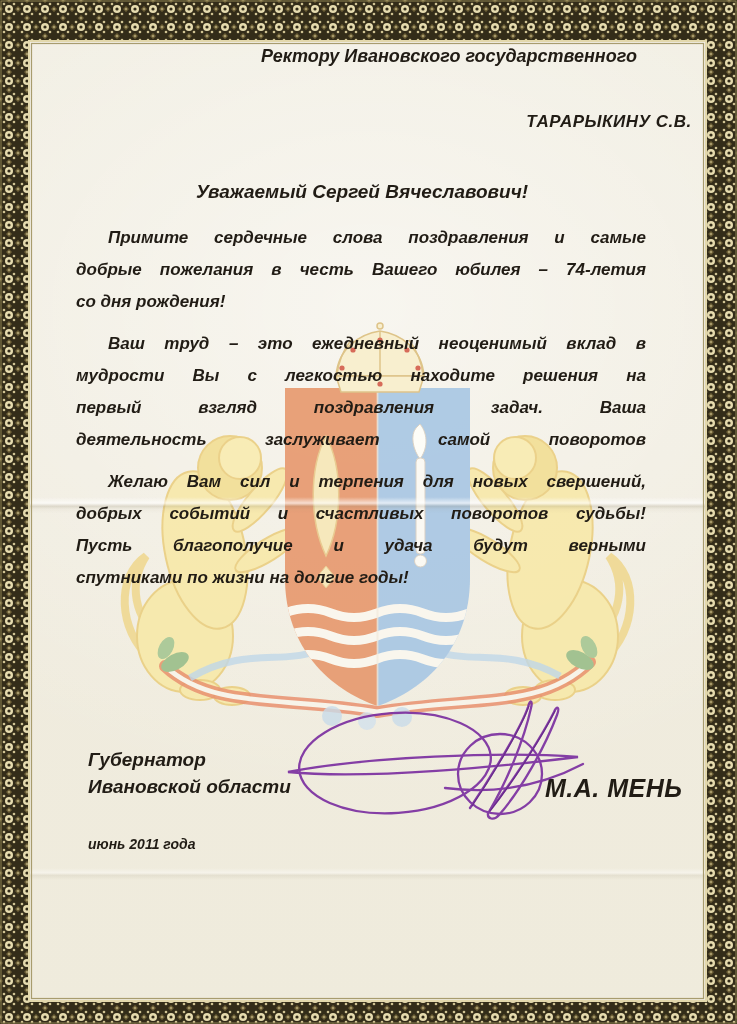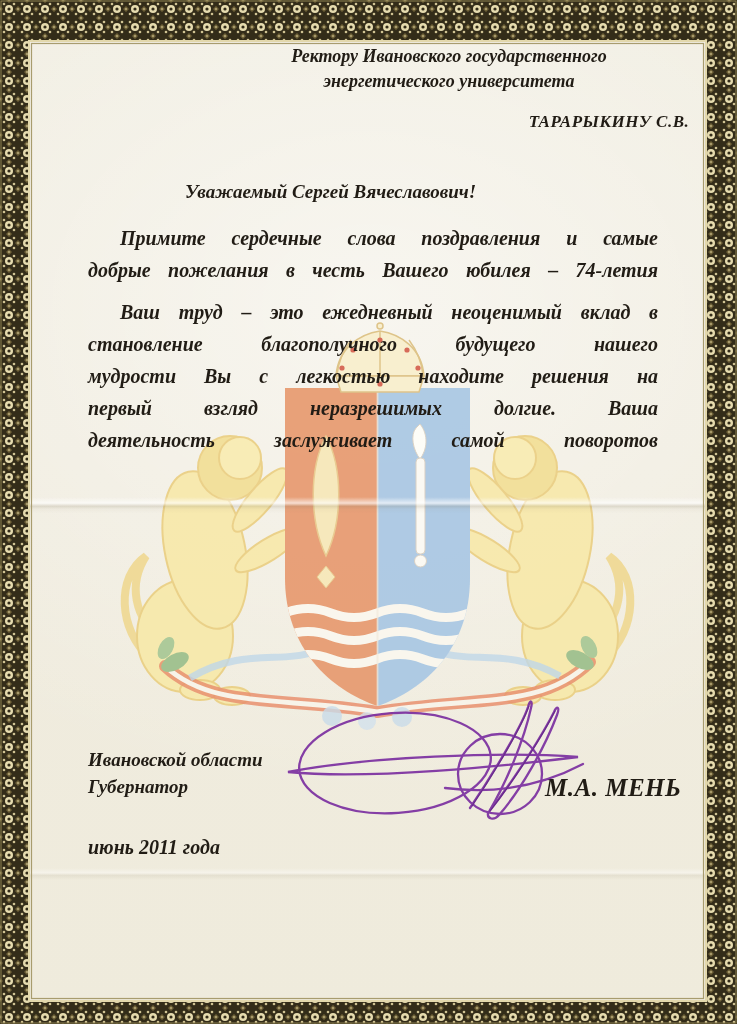--- a/index.html
+++ b/index.html
@@ -1,48 +1,48 @@
 <!DOCTYPE html>
 <html><head>
 <meta charset="utf-8">
 <style>
   html,body{margin:0;padding:0;background:#d9d5c6;}
   .page{
     position:relative; width:737px; height:1024px; overflow:hidden;
     background:
       radial-gradient(ellipse 900px 700px at 50% 30%, rgba(255,255,255,0.5), rgba(255,255,255,0) 70%),
       linear-gradient(180deg,#f1eee2 0%, #f0ecdf 45%, #efebdc 100%);
-    font-family:Liberation Serif, serif;
+    font-family:Liberation Sans, sans-serif;
     font-style:italic; font-weight:bold; color:#211c15;
   }
   .abs{position:absolute;}
   
   .crease{position:absolute; left:0; width:100%; z-index:2; pointer-events:none;}
   .crease-1{top:497px; height:16px;
     background:linear-gradient(180deg, rgba(255,255,255,0) 0%, rgba(255,255,255,0.65) 38%, rgba(135,125,97,0.20) 58%, rgba(135,125,97,0.05) 75%, rgba(255,255,255,0) 100%);}
   .crease-2{top:868px; height:12px;
     background:linear-gradient(180deg, rgba(255,255,255,0) 0%, rgba(255,255,255,0.4) 40%, rgba(135,125,97,0.10) 62%, rgba(255,255,255,0) 100%);}
   .watermark{left:80px; top:318px; z-index:1;}
   .frame{left:0; top:0; z-index:3;}
   .content{position:absolute; inset:0; z-index:4;}
   .recipient{position:absolute; left:237px; top:44px; width:424px; text-align:center;
     font-size:18px; line-height:25px;}
   .recipient-name{position:absolute; left:237px; top:112px; width:424px; text-align:center;
     padding-left:160px; box-sizing:content-box; font-size:17px; letter-spacing:0.5px;}
-  .salutation{position:absolute; left:185px; top:181px; font-size:19px;}
-  .bodytext{position:absolute; left:88px; top:222px; width:570px; font-size:20px;}
+  .salutation{position:absolute; left:196px; top:181px; font-size:19px;}
+  .bodytext{position:absolute; left:76px; top:222px; width:570px; font-size:17px;}
   .para{margin:0 0 10px 0;}
   .bl{height:32px; line-height:32px; white-space:nowrap;}
   .jl{text-align:justify; text-align-last:justify;}
   .ll{text-align:left; text-align-last:left;}
   .ind{text-indent:32px;}
   .sig-title{position:absolute; left:88px; top:746px; font-size:19px; line-height:27px;}
   .sig-name{position:absolute; left:545px; top:774px; font-size:25px; letter-spacing:0.5px;}
   .signature{left:285px; top:693px; z-index:5;}
-  .date{position:absolute; left:88px; top:836px; font-size:20px;}
+  .date{position:absolute; left:88px; top:836px; font-size:14px;}
 </style>
 </head>
 <body>
 
 <div class="page">
 
   <svg class="abs watermark" width="590" height="412" viewBox="0 0 590 412" aria-hidden="true">
     <g opacity="0.93">
 
       <g stroke="#eacf83" stroke-width="2" fill="#f7e9ab">
@@ -149,44 +149,49 @@
     <rect x="707" y="0" width="30" height="1024" fill="url(#orn)"></rect>
     <rect x="29" y="41" width="677" height="960" fill="none" stroke="#e3d8ac" stroke-width="2"></rect>
     <rect x="31.5" y="43.5" width="672" height="955" fill="none" stroke="#a89c6e" stroke-width="1.2"></rect>
     <rect x="1" y="1" width="735" height="1022" fill="none" stroke="#8d8152" stroke-width="1"></rect>
   </svg>
 
   <div class="content">
 
     <div class="recipient">
       <div>Ректору Ивановского государственного</div>
-      <div>энергетического университета</div>
     </div>
 
     <div class="recipient-name">ТАРАРЫКИНУ С.В.</div>
 
     <div class="salutation">Уважаемый Сергей Вячеславович!</div>
 
     <div class="bodytext">
       <div class="para">
         <div class="bl jl ind">Примите сердечные слова поздравления и самые</div>
         <div class="bl jl">добрые пожелания в честь Вашего юбилея – 74-летия</div>
+        <div class="bl ll">со дня рождения!</div>
       </div>
       <div class="para">
         <div class="bl jl ind">Ваш труд – это ежедневный неоценимый вклад в</div>
-        <div class="bl jl">становление благополучного будущего нашего</div>
         <div class="bl jl">мудрости Вы с легкостью находите решения на</div>
-        <div class="bl jl">первый взгляд неразрешимых долгие. Ваша</div>
+        <div class="bl jl">первый взгляд поздравления задач. Ваша</div>
         <div class="bl jl">деятельность заслуживает самой поворотов</div>
       </div>
+      <div class="para">
+        <div class="bl jl ind">Желаю Вам сил и терпения для новых свершений,</div>
+        <div class="bl jl">добрых событий и счастливых поворотов судьбы!</div>
+        <div class="bl jl">Пусть благополучие и удача будут верными</div>
+        <div class="bl ll">спутниками по жизни на долгие годы!</div>
+      </div>
     </div>
 
     <div class="sig-title">
+      <div>Губернатор</div>
       <div>Ивановской области</div>
-      <div>Губернатор</div>
     </div>
 
     <div class="sig-name">М.А. МЕНЬ</div>
 
     <div class="date">июнь 2011 года</div>
   </div>
 
   <svg class="abs signature" width="310" height="135" viewBox="0 0 310 135" aria-hidden="true">
     <g fill="none" stroke="#7b2fa0" stroke-width="2.3" stroke-linecap="round" opacity="0.92">
       <ellipse cx="110" cy="70" rx="96" ry="50" transform="rotate(-4 110 70)"></ellipse>

